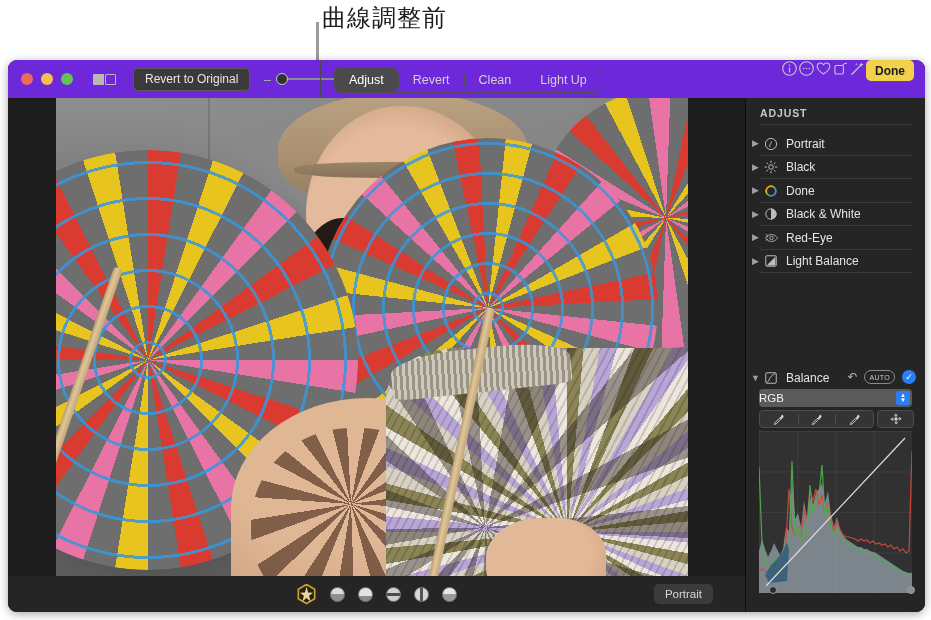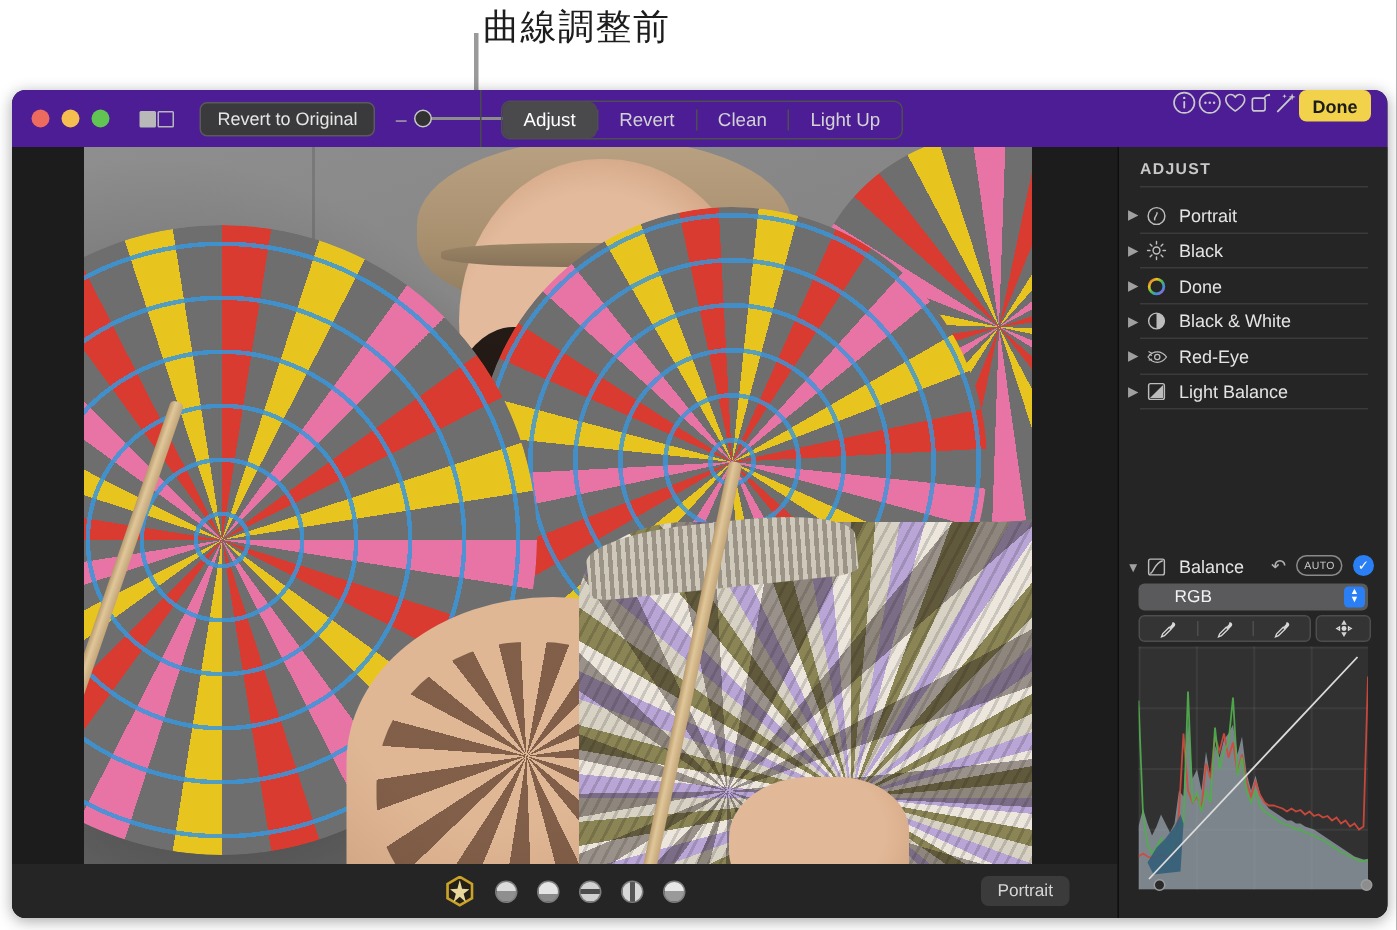--- a/index.html
+++ b/index.html
@@ -25,21 +25,21 @@
   
   .window{
     position:absolute;left:8px;top:60px;width:917px;height:552px;
     background:#1e1e1e;border-radius:9px;overflow:hidden;
     box-shadow:0 2px 10px rgba(0,0,0,.35);
   }
 
   
   .titlebar{
     position:absolute;left:0;top:0;width:917px;height:38px;
-    background:#4c1d95;display:flex;align-items:center;
+    background:#6d28d9;display:flex;align-items:center;
   }
   .traffic{display:flex;gap:8px;margin-left:13px;}
   .dot{width:12px;height:12px;border-radius:50%;}
   .dot.r{background:#ed6a5f;}
   .dot.y{background:#f4bf4f;}
   .dot.g{background:#61c554;}
 
   .split-icon{margin-left:20px;display:flex;align-items:center;gap:1px;}
   .split-icon .sq1{width:11px;height:11px;background:#b8b8b8;border-radius:1px;}
   .split-icon .sq2{width:11px;height:11px;border:1.4px solid #b8b8b8;border-radius:1px;box-sizing:border-box;}
@@ -219,21 +219,21 @@
   .ch-actions{position:absolute;right:9px;top:3px;display:flex;align-items:center;gap:7px;}
   .undo-ic{color:#b2b2b2;font-size:12px;line-height:1;}
   .auto-pill{border:1px solid #8a8a8a;border-radius:7px;padding:0 4px;height:12px;
      display:flex;align-items:center;color:#c7c7c7;font-size:7px;letter-spacing:.3px;}
   .check-ic{width:14px;height:14px;border-radius:50%;background:#2b7ff5;
      display:flex;align-items:center;justify-content:center;color:#fff;font-size:9px;}
 
   .rgb-select{
     position:absolute;left:13px;top:291px;width:153px;height:18px;
     background:#5a5a5c;border-radius:4px;display:flex;align-items:center;
-    color:#f2f2f2;font-size:11.5px;padding-left:24px;box-sizing:border-box;
+    color:#f2f2f2;font-size:11.5px;padding-left:0;box-sizing:border-box;
   }
   .rgb-stepper{position:absolute;right:2px;top:2px;width:14px;height:14px;border-radius:3px;background:#2b7ff5;
      display:flex;flex-direction:column;align-items:center;justify-content:center;color:#fff;font-size:6px;line-height:5px;}
 
   .dropper-group{position:absolute;left:13px;top:312px;width:113px;height:16px;
      border:1px solid #4d4d4d;border-radius:4px;background:#343434;display:flex;}
   .dropper{flex:1;display:flex;align-items:center;justify-content:center;position:relative;}
   .dropper + .dropper:before{content:"";position:absolute;left:0;top:3px;bottom:3px;width:1px;background:#4d4d4d;}
   .point-btn{position:absolute;left:131px;top:312px;width:35px;height:16px;
      border:1px solid #4d4d4d;border-radius:4px;background:#343434;

